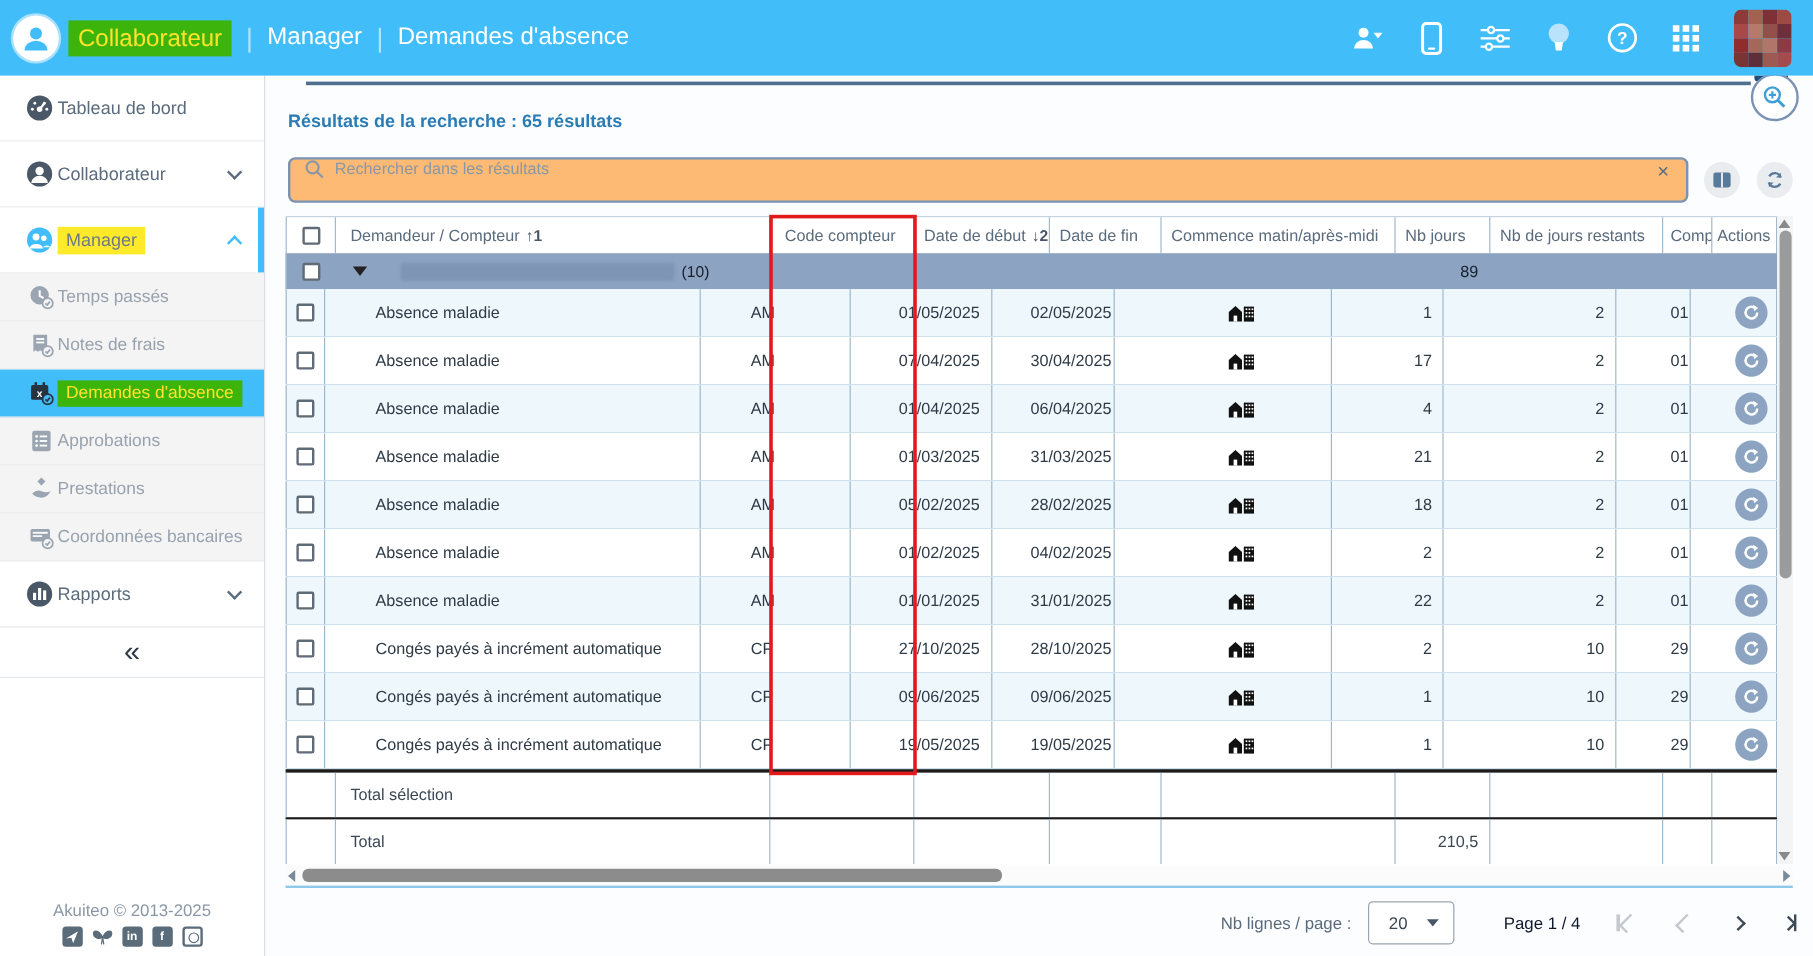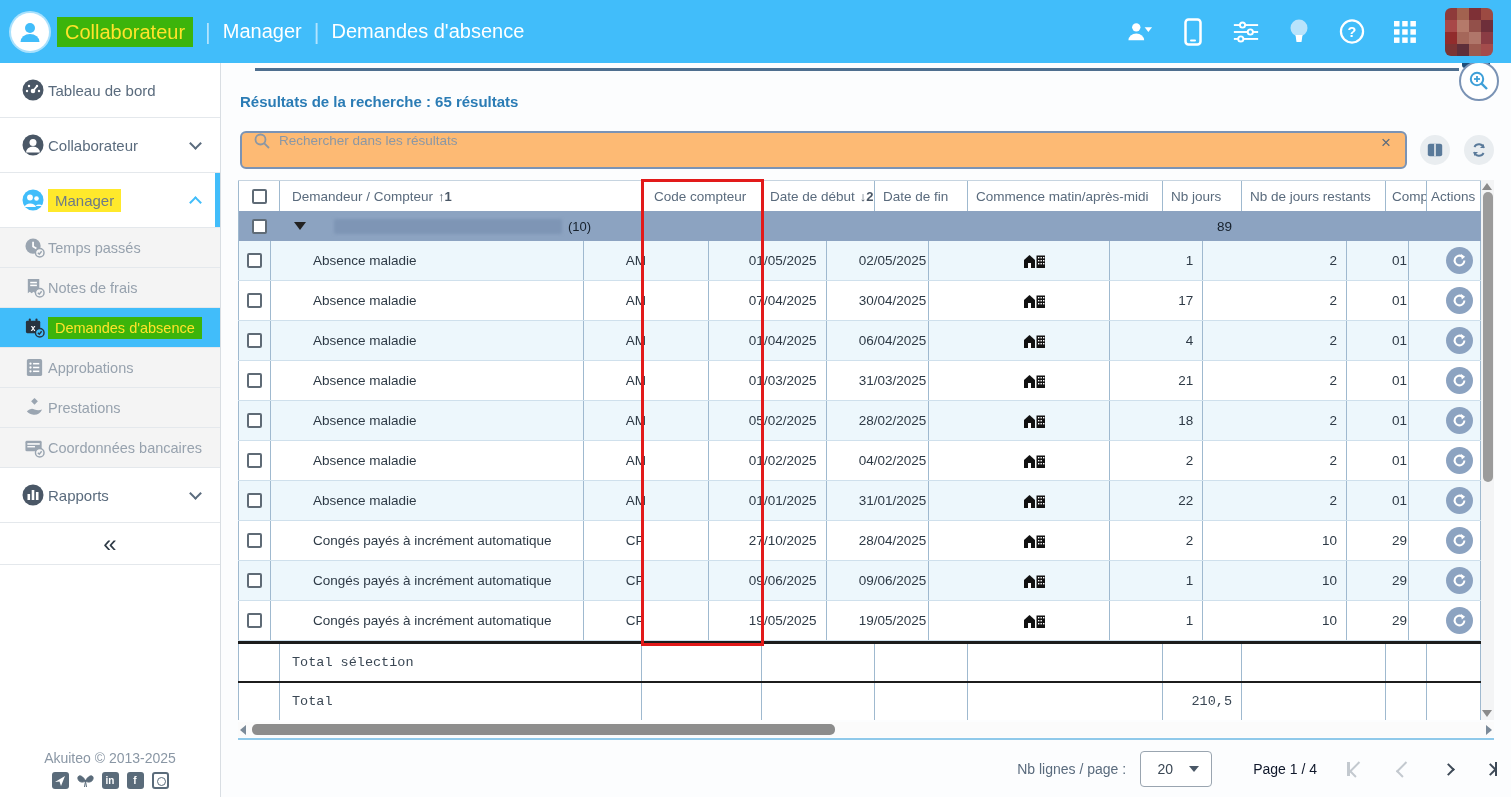--- a/index.html
+++ b/index.html
@@ -72,21 +72,21 @@
   .group-row .td { border-color:transparent; color:#16202c; }
   .group-row .td:first-child { border-left:1px solid #9fb9cf; }
   .blur-name { width:228px; height:15px; margin-left:28px; background:#7e95b5; border-radius:2px; filter:blur(1.5px); }
   .grp-count { margin-left:6px; font-size:13px; color:#16202c; }
   .drow { height:40px; border-bottom:1px solid #cfe0ec; background:#fff;gap:30px; }
   .drow.alt { background:#edf7fc; }
   .tri-down { width:0; height:0; border-left:6px solid transparent; border-right:6px solid transparent; border-top:8px solid #222; margin-left:14px; cursor:pointer; }
   .cb { width:15px; height:15px; border:2px solid #5f6b76; border-radius:2px; background:#fff; cursor:pointer; display:inline-block; }
   .actbtn { width:27px; height:27px; border-radius:50%; background:#8ca3c1; display:flex; align-items:center; justify-content:center; cursor:pointer; }
   .black-line { width:1243px; height:3px; background:#1c1c1c; }
-  .total-row { height:37px; background:#fff; color:#3a4754;font-family:Liberation Mono, monospace; }
+  .total-row { height:37px; background:#fff; color:#3a4754; }
   .total-row .td { font-size:13.5px; color:#3a4754; }
   .thin-black { width:1243px; height:2px; background:#1c1c1c; }
 
   .red-rect { position:absolute; left:420px; top:116px; width:123px; height:467px; border:3px solid #e21a1a; pointer-events:none; z-index:10; }
 
   
   .v-scroll { position:absolute; left:1260px; top:117px; width:13px; height:540px; background:#f3f4f5; }
   .v-thumb { position:absolute; left:1.5px; top:12px; width:10px; height:290px; background:#9b9b9b; border-radius:5px; cursor:pointer; }
   .v-arrow { position:absolute; left:1px; width:0; height:0; border-left:5px solid transparent; border-right:5px solid transparent; cursor:pointer; }
   .v-arrow.up { top:3px; border-bottom:7px solid #8a8a8a; }
@@ -702,21 +702,21 @@
         </div>
     </div>
 
     <div class="trow drow">
       <div class="td c0">
           <span class="cb"></span>
         </div>
       <div class="td c1 left">Congés payés à incrément automatique</div>
       <div class="td c2 left">CP</div>
       <div class="td c3">27/10/2025</div>
-      <div class="td c4">28/04/2025</div>
+      <div class="td c4">28/10/2025</div>
       <div class="td c5">
           <svg width="23" height="16" viewBox="0 0 23 16">
             <path d="M1 7 L6.5 2 L12 7 V15 H1 Z" fill="#111"></path>
             <rect x="5" y="10" width="3" height="5" fill="#fff"></rect>
             <rect x="13.5" y="2.5" width="8.5" height="12.5" fill="#111"></rect>
             <g fill="#fff">
               <rect x="15" y="4" width="1.4" height="1.4"></rect>
               <rect x="17.5" y="4" width="1.4" height="1.4"></rect>
               <rect x="20" y="4" width="1.4" height="1.4"></rect>
               <rect x="15" y="7" width="1.4" height="1.4"></rect>

